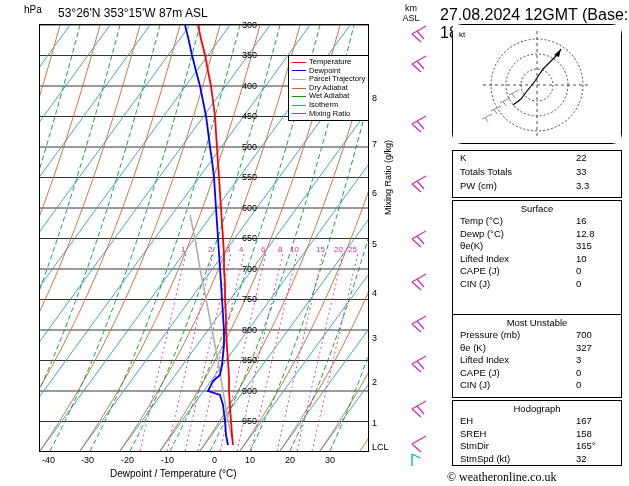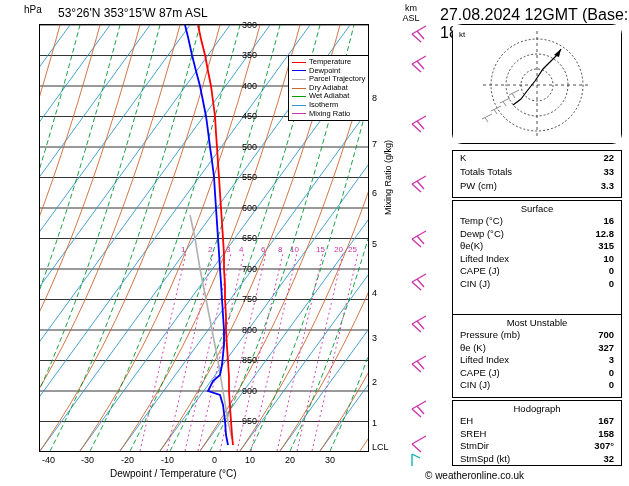--- a/index.html
+++ b/index.html
@@ -55,23 +55,23 @@
   
   .panel{position:absolute;border:1px solid #000;background:#fff;box-sizing:border-box;}
   #hodo{left:452px;top:24px;width:170px;height:120px;border-radius:10px;}
   #tbl1{left:452px;top:150px;width:170px;height:48px;}
   #tbl2{left:452px;top:200px;width:170px;height:136px;}
   #tbl3{left:452px;top:314px;width:170px;height:84px;}
   #tbl4{left:452px;top:400px;width:170px;height:66px;}
   .sect-title{text-align:center;font-size:9.5px;margin:2px 0 1px;}
   .kv{display:flex;justify-content:space-between;padding:0 7px;font-size:9.5px;line-height:12.6px;}
   .kv .k{white-space:nowrap;}
-  .kv .v{width:38px;text-align:right;font-weight:bold;}
+  .kv .v{width:38px;text-align:left;}
   #tbl1 .kv{line-height:14px;}
-  #copy{position:absolute;left:425px;top:470px;font-size:10px;}
+  #copy{position:absolute;left:447px;top:470px;font-size:12px;font-family:Liberation Serif, serif;}
 
   
   #barbs{position:absolute;left:398px;top:24px;width:44px;height:442px;}
 </style>
 </head>
 <body>
 
 <div class="abs" id="hdr-hpa">hPa</div>
 <div class="abs" id="hdr-title">53°26'N  353°15'W  87m ASL</div>
 <div class="abs" id="hdr-km">km<br>ASL</div>
@@ -425,21 +425,21 @@
   <div class="kv">
     <span class="k">EH</span>
     <span class="v">167</span>
   </div>
   <div class="kv">
     <span class="k">SREH</span>
     <span class="v">158</span>
   </div>
   <div class="kv">
     <span class="k">StmDir</span>
-    <span class="v">307°</span>
+    <span class="v">165°</span>
   </div>
   <div class="kv">
     <span class="k">StmSpd (kt)</span>
     <span class="v">32</span>
   </div>
 </div>
 
 <div id="copy">© weatheronline.co.uk</div>
 
 </body></html>

